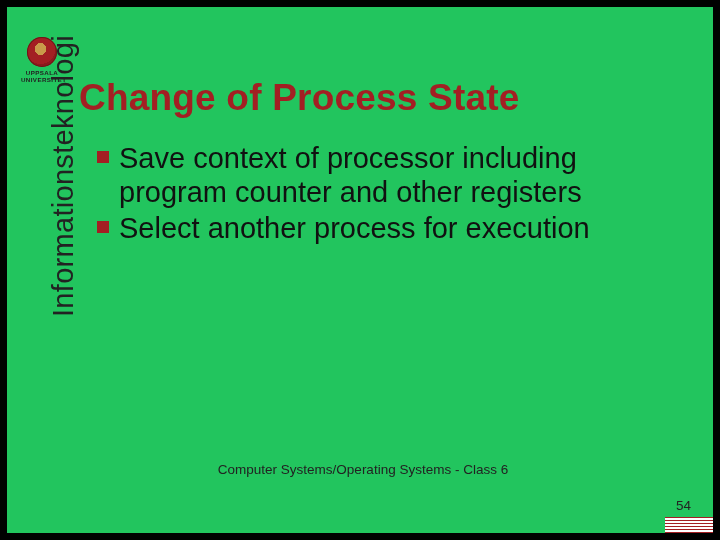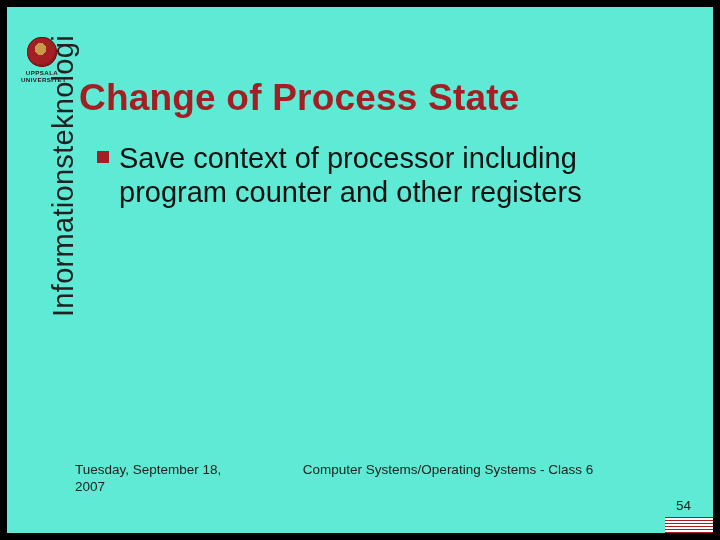--- a/index.html
+++ b/index.html
@@ -1,21 +1,21 @@
 <!DOCTYPE html>
 <html><head>
 <meta charset="utf-8">
 <style>
   * { margin: 0; padding: 0; box-sizing: border-box; }
   html, body { width: 720px; height: 540px; background: #000; font-family: Arial, Helvetica, sans-serif; }
   .slide {
     position: absolute;
     left: 7px; top: 7px;
     width: 706px; height: 526px;
-    background: #5eead4;
+    background: #22c55e;
   }
   .logo {
     position: absolute;
     left: 14px; top: 30px;
     width: 42px;
     text-align: center;
   }
   .logo-seal {
     width: 30px; height: 30px;
     border-radius: 50%;
@@ -104,22 +104,25 @@
 
   <div class="title">Change of Process State</div>
 
   <div class="sidebar-label">Informationsteknologi</div>
 
   <div class="body">
     <div class="bullet-row">
       <div class="bullet-mark"></div>
       <div class="bullet-text">Save context of processor including program counter and other registers</div>
     </div>
+    <div class="bullet-row">
+      <div class="bullet-mark"></div>
+      <div class="bullet-text">Select another process for execution</div>
+    </div>
   </div>
 
   <div class="footer">
-    <div class="footer-date">Tuesday, September 18, 2007</div>
     <div class="footer-center">Computer Systems/Operating Systems - Class 6</div>
     <div class="footer-num">54</div>
   </div>
 
   <div class="edge-stripes"></div>
 </div>
 
 </body></html>

